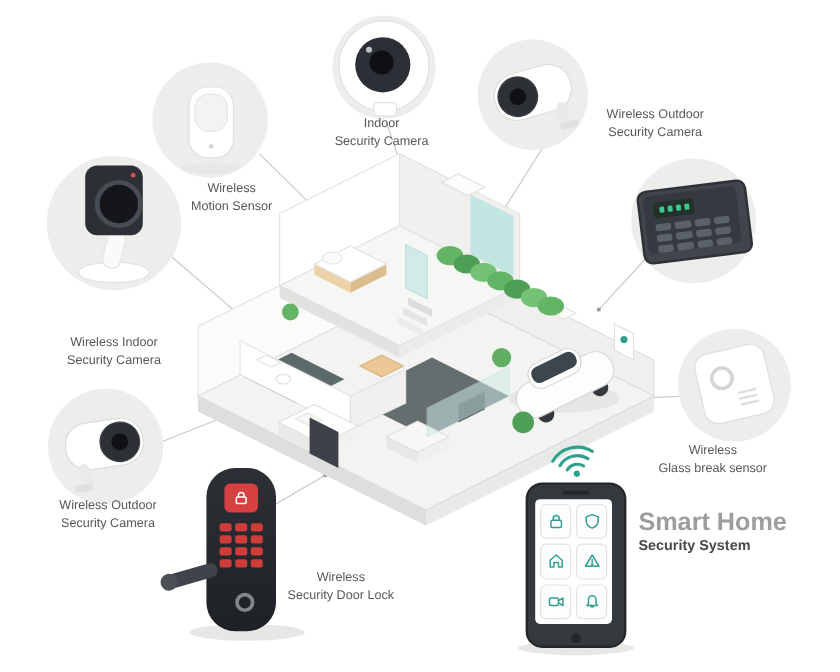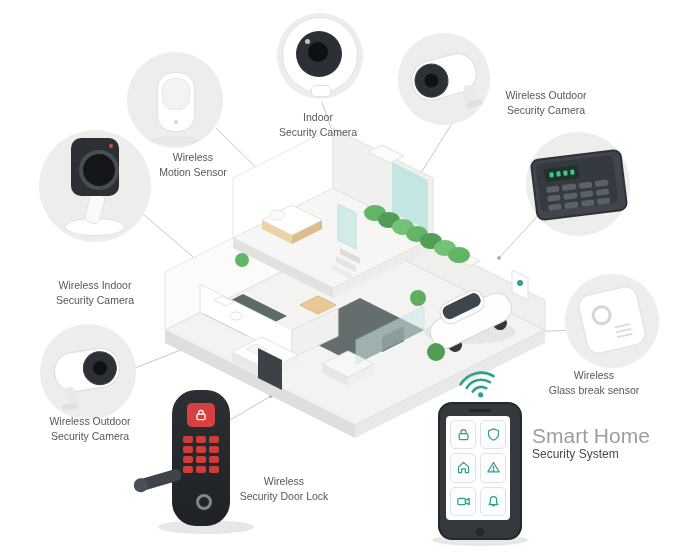--- a/index.html
+++ b/index.html
@@ -59,21 +59,21 @@
   
   .phone{position:absolute;left:438px;top:402px;width:80px;height:134px;background:#34393e;border:2px solid #24282b;
          border-radius:14px;z-index:2;}
   .ph-speaker{position:absolute;left:29px;top:5px;width:22px;height:3px;background:#23272a;border-radius:2px;}
   .ph-screen{position:absolute;left:6px;top:12px;width:64px;height:104px;background:#fff;border-radius:4px;
              padding:4px;box-sizing:border-box;display:grid;grid-template-columns:repeat(2,1fr);gap:4px;}
   .tile{background:#fdfdfd;border:1px solid #dde4e2;border-radius:5px;display:flex;align-items:center;justify-content:center;}
   .tile svg{width:15px;height:15px;stroke:#2fa08c;fill:none;stroke-width:2;stroke-linecap:round;stroke-linejoin:round;}
   .ph-home{position:absolute;left:36px;bottom:2px;width:8px;height:8px;border-radius:50%;background:#23272a;}
   
-  .title{position:absolute;left:532px;top:424px;z-index:3;font-weight:normal;}
+  .title{position:absolute;left:532px;top:424px;z-index:3;font-weight:bold;}
   .title .t1{font-size:21px;color:#9d9d9d;line-height:1.12;}
   .title .t2,.title .t3{font-size:12px;color:#46494d;line-height:1.12;}
 </style>
 </head>
 <body>
 
 <div id="canvas">
 
   <svg id="scene-svg" width="700" height="560" viewBox="0 0 700 560">
 
@@ -204,21 +204,21 @@
 
   <div class="circle" style="left:277px;top:13px;width:86px;height:86px;">
     <div class="cam-indoor" style="left:5px;top:4px;">
       <div class="ci-dark">
         <div class="ci-lens"></div>
         <div class="ci-glint"></div>
       </div>
       <div class="ci-foot"></div>
     </div>
   </div>
-  <div class="device-label" style="left:263px;top:110px;width:110px;">Indoor
+  <div class="device-label" style="left:263px;top:96px;width:110px;">Indoor
 Security Camera</div>
 
   <div class="circle" style="left:398px;top:33px;width:92px;height:92px;">
     <div class="cam-outdoor" style="left:13px;top:24px;transform:rotate(-16deg);">
       <div class="co-face">
         <div class="co-lens"></div>
       </div>
       <div class="co-arm"></div>
       <div class="co-foot"></div>
     </div>

